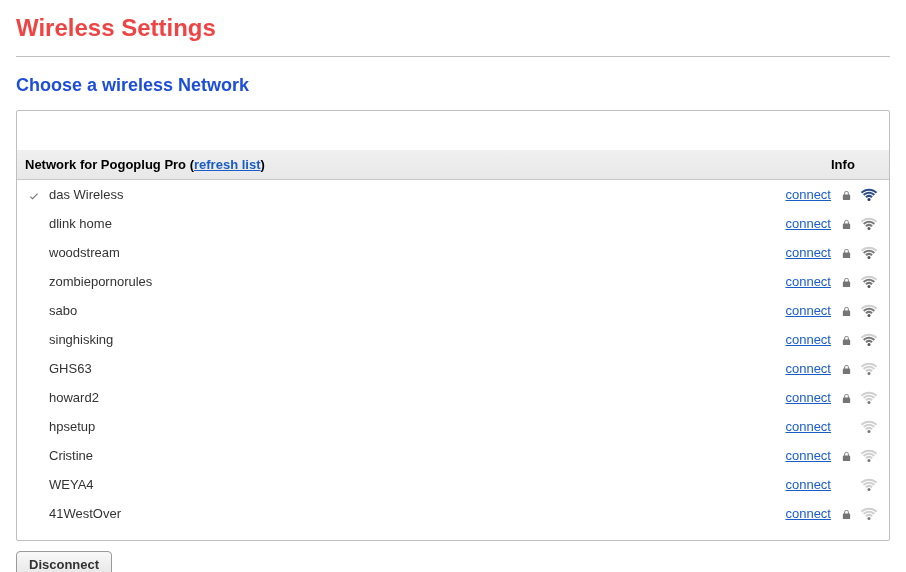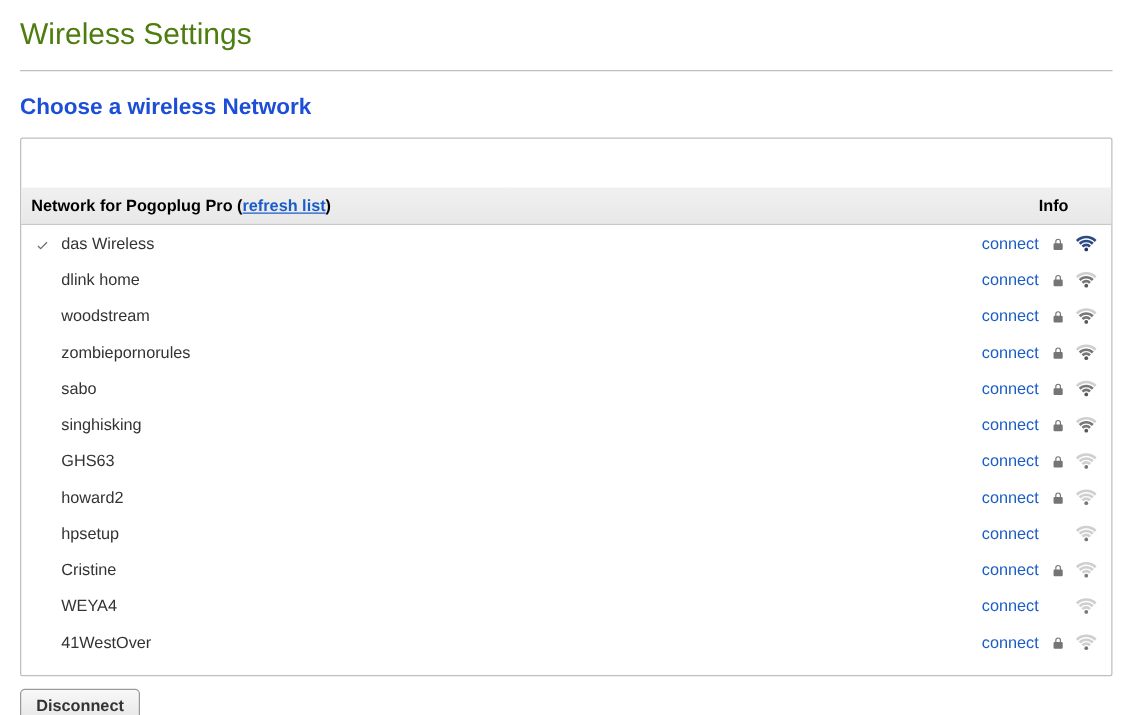--- a/index.html
+++ b/index.html
@@ -6,22 +6,22 @@
   body {
     margin: 0;
     padding: 14px 16px;
     font-family: Arial, Helvetica, sans-serif;
     background: #fff;
     color: #333;
     width: 906px;
   }
   h1.page-title {
     font-size: 24px;
-    font-weight: normal;
-    color: #4d7c0f;
+    font-weight: bold;
+    color: #ef4444;
     margin: 0 0 14px 0;
   }
   .hr {
     border: none;
     border-top: 1px solid #bfbfbf;
     margin: 0 0 18px 0;
   }
   h2.section {
     font-size: 18px;
     font-weight: bold;
@@ -80,20 +80,21 @@
   .ssid {
     flex: 1;
     padding-left: 4px;
   }
   .connect {
     width: 70px;
     text-align: right;
   }
   .connect a {
     color: #1a5dc7;
+    text-decoration: underline;
     cursor: pointer;
   }
   .info {
     width: 52px;
     display:flex;
     align-items:center;
     justify-content:flex-end;
     gap:6px;
     padding-right:4px;
   }

